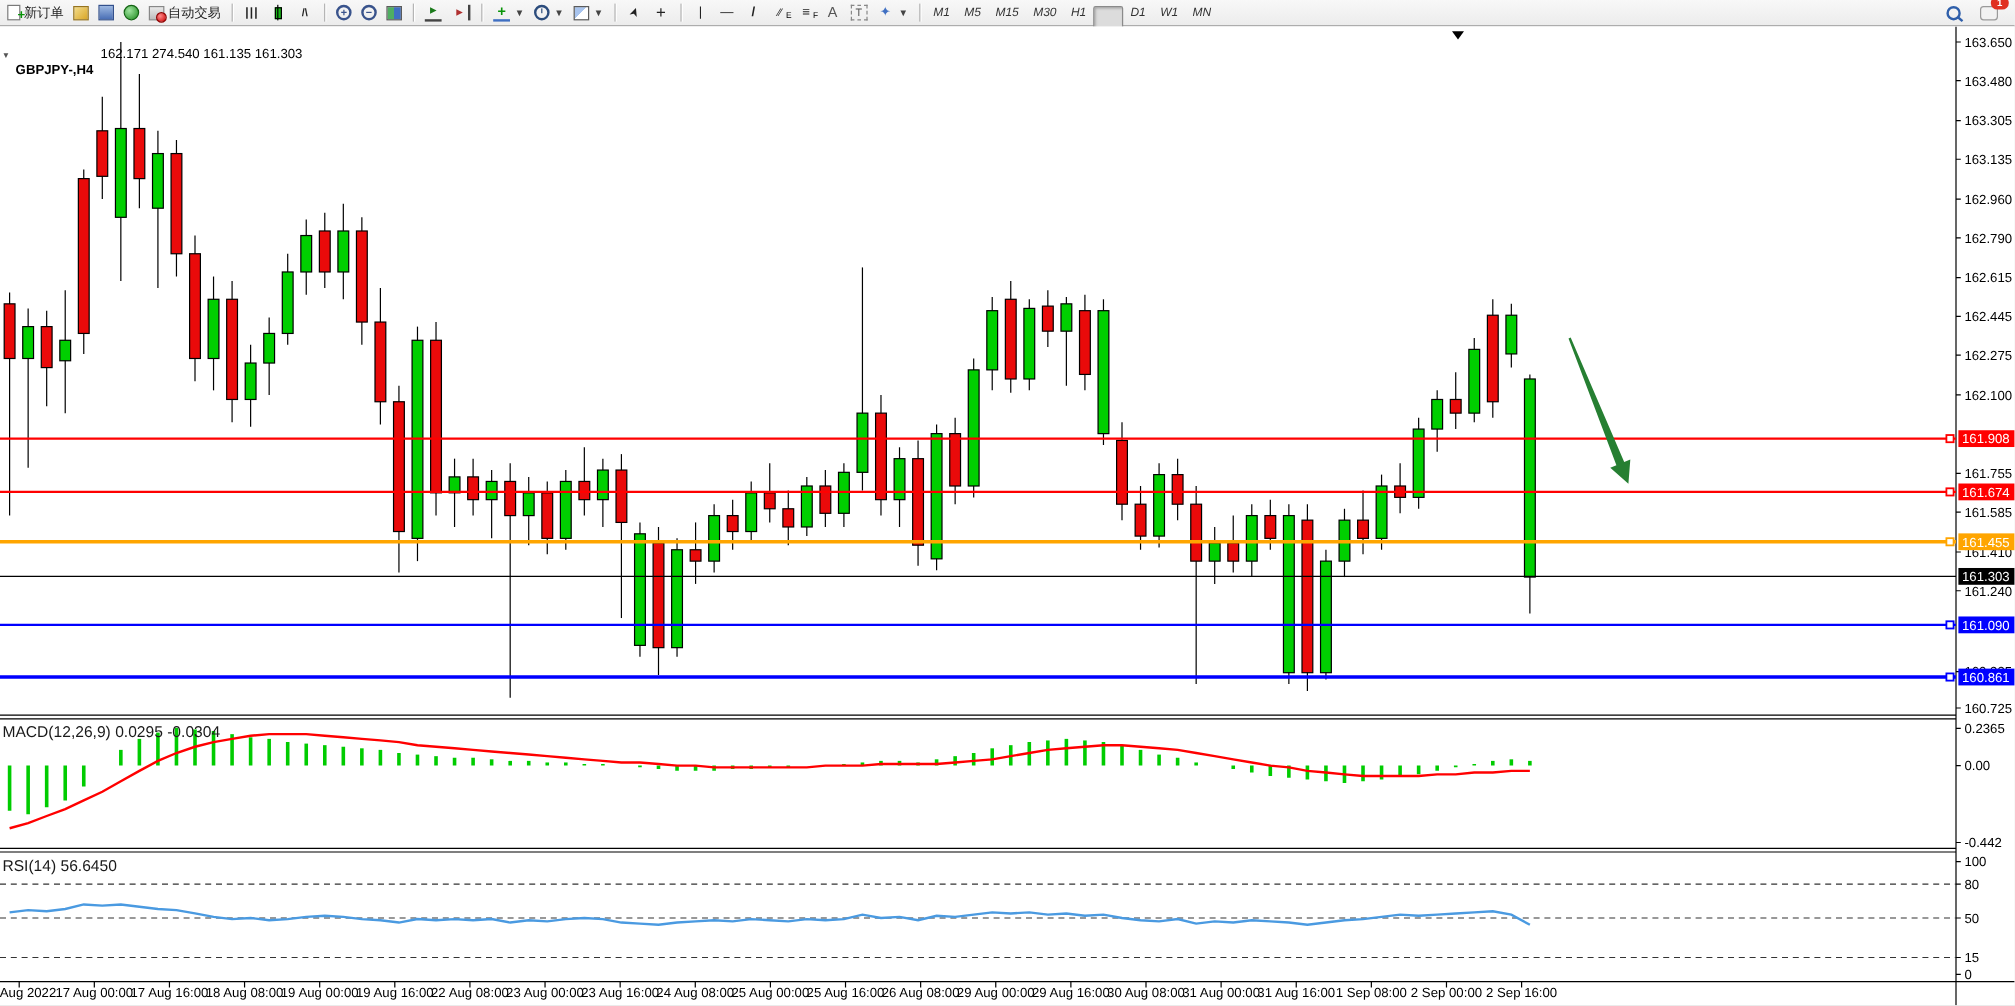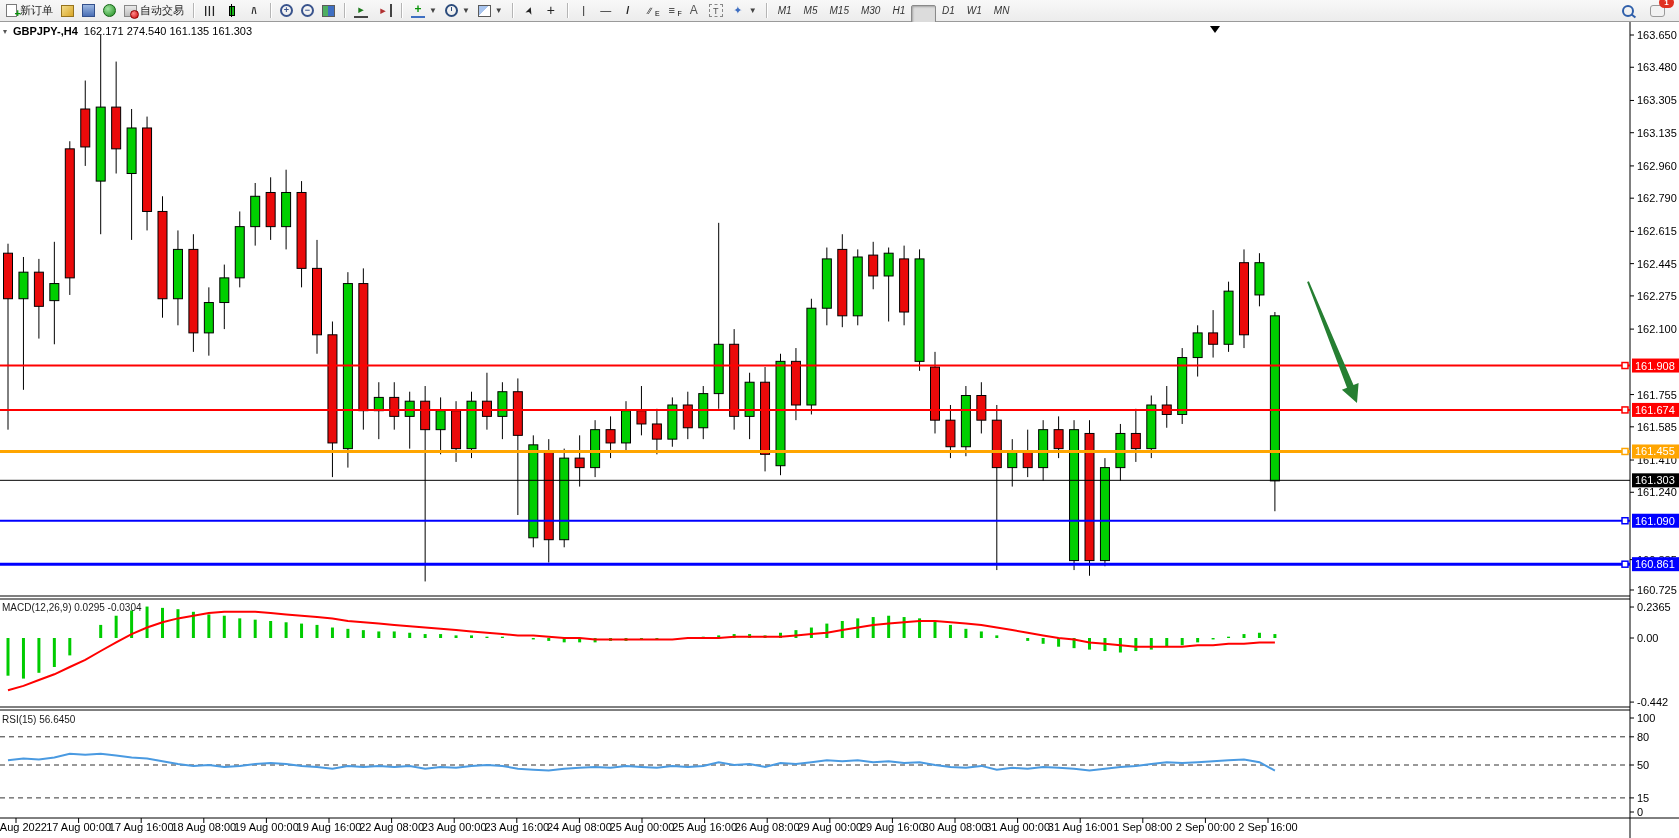--- a/index.html
+++ b/index.html
@@ -71,21 +71,21 @@
       transform:rotate(40deg);}
   [data-name="chat-icon"]{width:13px;height:10px;border:1px solid #9a9a9a;border-radius:3px;background:#f2f2f2;
       position:relative;display:inline-block;}
   .badge{position:absolute;right:-6px;top:-5px;min-width:11px;height:11px;border-radius:6px;background:#e03020;
       color:#fff;font-size:8px;line-height:11px;text-align:center;padding:0 2px;font-weight:bold;}
   
   #chartwrap{position:absolute;left:0;top:22px;width:1679px;height:816px;background:#fff;}
   #chart-svg{position:absolute;left:0;top:0;}
   #title-row{position:absolute;left:3px;top:3px;font-size:11px;color:#000;display:flex;gap:6px;align-items:center;}
   #title-marker{font-size:8px;color:#555;}
-  .ind-label{position:absolute;font-size:10px;color:#1a1a1a;}
+  .ind-label{position:absolute;font-size:13px;color:#1a1a1a;}
   svg text{font-family:"Liberation Sans",sans-serif;font-size:11px;fill:#000;}
 </style>
 </head>
 <body>
 
 <div id="app" data-name="trading-terminal-window">
 
   <div id="toolbar" data-name="main-toolbar">
     <div id="tb-groups" style="display:flex;align-items:center;">
         <div class="tgroup">
@@ -601,25 +601,25 @@
           <line x1="1142.8" y1="796" x2="1142.8" y2="801" stroke="#000"></line>
           <text x="1142.8" y="809" text-anchor="middle" data-name="time-tick-label">1 Sep 08:00</text>
           <line x1="1205.4" y1="796" x2="1205.4" y2="801" stroke="#000"></line>
           <text x="1205.4" y="809" text-anchor="middle" data-name="time-tick-label">2 Sep 00:00</text>
           <line x1="1268" y1="796" x2="1268" y2="801" stroke="#000"></line>
           <text x="1268" y="809" text-anchor="middle" data-name="time-tick-label">2 Sep 16:00</text>
         </g>
       </svg>
     <div id="title-row" data-name="chart-title-row">
       <span id="title-marker" data-name="collapse-marker-icon">▾</span>
-      <span data-name="chart-symbol-title" style="font-weight:bold;">GBPJPY-,H4</span>
+      <span data-name="chart-symbol-title" style="font-weight:bold;margin-top:28px;">GBPJPY-,H4</span>
       <span data-name="chart-ohlc-values">162.171 274.540 161.135 161.303</span>
     </div>
     <div class="ind-label" style="left:2px;top:580px;" data-name="macd-label-row">
       <span data-name="macd-indicator-label">MACD(12,26,9)</span>
       <span data-name="macd-indicator-values">0.0295 -0.0304</span>
     </div>
     <div class="ind-label" style="left:2px;top:692px;" data-name="rsi-label-row">
-      <span data-name="rsi-indicator-label">RSI(15)</span>
+      <span data-name="rsi-indicator-label">RSI(14)</span>
       <span data-name="rsi-indicator-value">56.6450</span>
     </div>
   </div>
 </div>
 
 </body></html>

